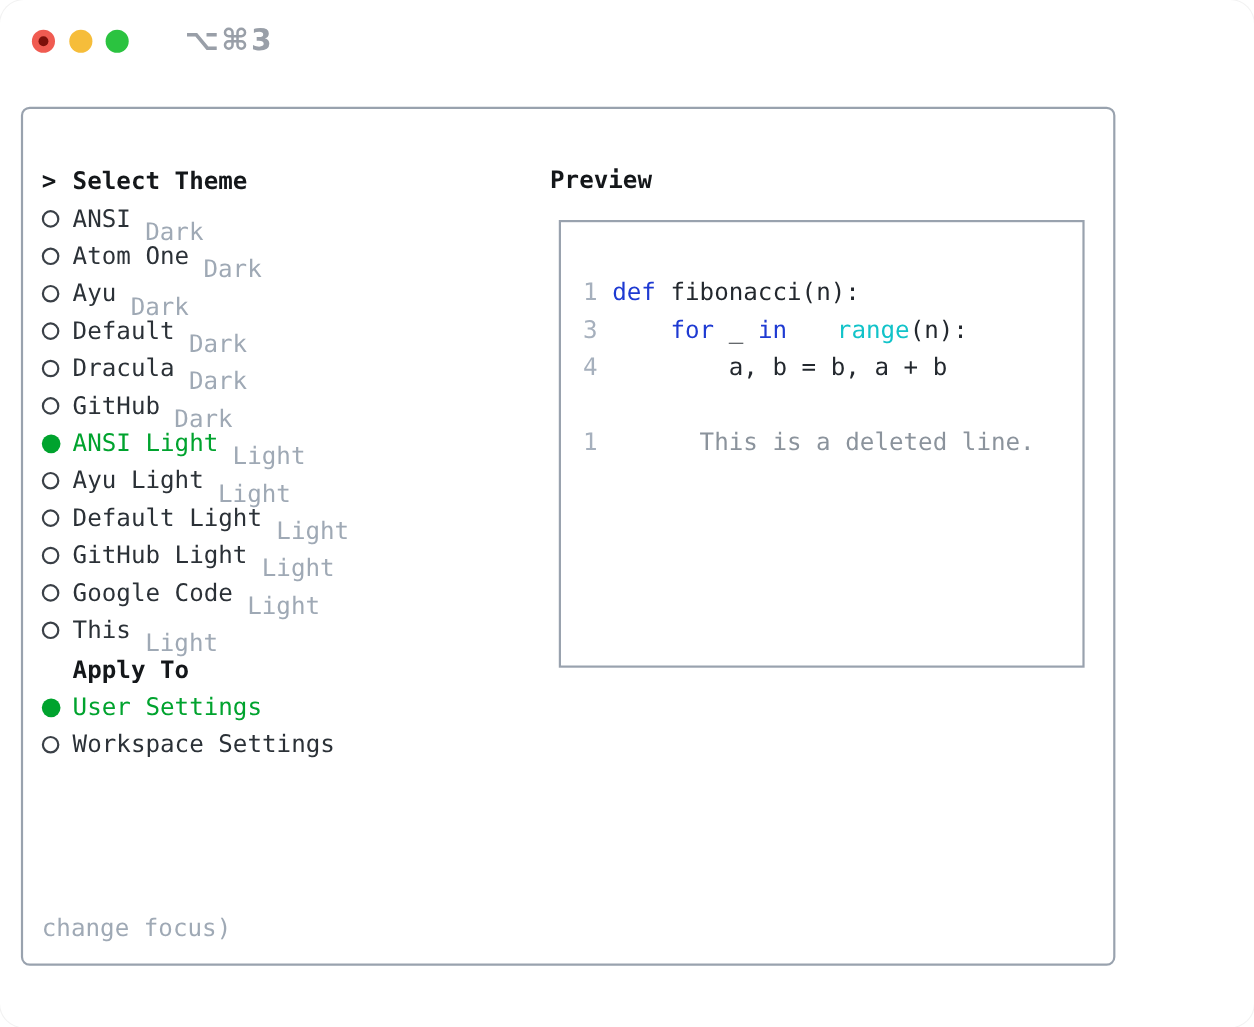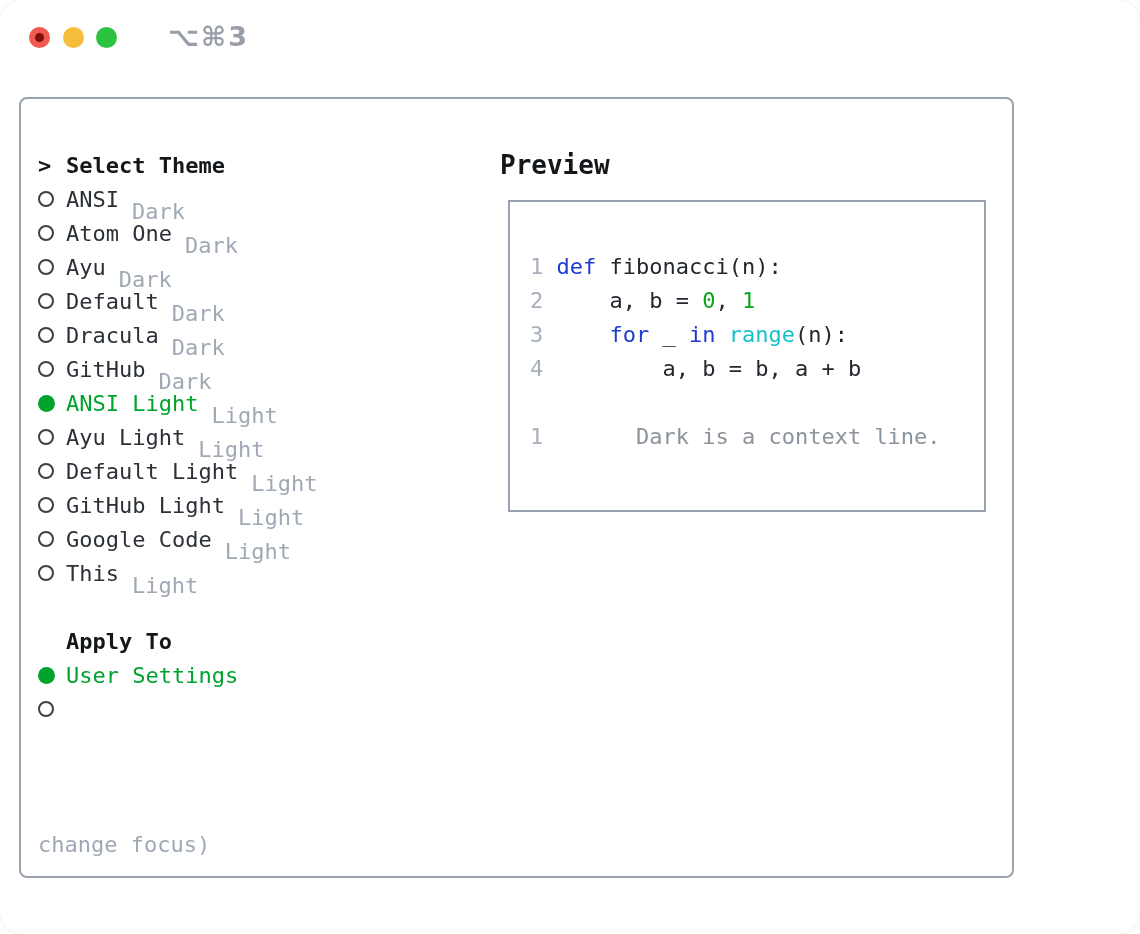--- a/index.html
+++ b/index.html
@@ -36,36 +36,36 @@
   }
   .row{display:flex;align-items:center;height:34px;font-size:22px;color:var(--text_dark);}
   .iconcol{display:inline-flex;align-items:center;justify-content:flex-start;width:28px;flex:0 0 28px;}
   .circle{width:12px;height:12px;border:2px solid #3a4047;border-radius:50%;box-sizing:content-box;}
   .circle.filled{width:17px;height:17px;border:none;background:var(--accent_green);}
   .bold{font-weight:700;color:var(--heading_black);}
   .muted{color:var(--muted_gray);}
   .green-text{color:var(--accent_green);}
   .variant{margin-left:13px;margin-top:24px;}
   .theme-list{position:absolute;left:38px;top:148px;}
-  .apply-section{position:absolute;left:38px;top:624px;}
+  .apply-section{position:absolute;left:38px;top:592px;}
   .help{position:absolute;left:38px;top:760px;font-size:22px;line-height:34px;
         color:var(--muted_gray);white-space:pre;}
   
   .preview-title{position:absolute;left:500px;top:148px;height:34px;line-height:34px;
-        font-size:26px;font-weight:700;color:var(--heading_black);}
+        font-size:22px;font-weight:700;color:var(--heading_black);}
   .preview-box{
-    position:absolute;left:508px;top:200px;width:478px;height:312px;
+    position:absolute;left:508px;top:200px;width:478px;height:407px;
     border:2px solid var(--border_gray);background:#fff;box-sizing:border-box;
     padding:14px 0 0 20px;
   }
   .crow{height:34px;line-height:34px;font-size:22px;white-space:pre;}
   .ln{color:var(--linenum_gray);}
   .seg-text{color:var(--code_text);}
   .seg-keyword{color:var(--keyword_blue);}
-  .seg-builtin{color:var(--builtin_cyan);}
+  .seg-builtin{color:var(--builtin_cyan);margin-left:32px;}
   .seg-number{color:var(--number_green);}
   .diff-context{color:var(--context_gray);}
   .diff-deleted{color:var(--diff_red);}
   .diff-added{color:var(--diff_green);}
 </style>
 </head>
 <body>
 
 <div class="window">
 
@@ -179,36 +179,36 @@
   <div class="row">
         <span class="iconcol">
           <span class="circle filled"></span>
         </span>
         <span class="green-text">User Settings</span>
       </div>
       <div class="row">
         <span class="iconcol">
           <span class="circle"></span>
         </span>
+        <span>Workspace Settings</span>
       </div>
     </div>
 
   <div class="help">
     <div>change focus)</div>
   </div>
 
   <div class="preview-title">Preview</div>
 
   <div class="preview-box">
     <div class="crow"></div>
     <div>
         <div class="crow"><span class="ln">1 </span><span class="seg-keyword">def</span><span class="seg-text"> fibonacci(n):</span></div>
-        <div class="crow"><span class="ln">2 </span><span class="seg-text">    a, b = </span><span class="seg-number">0</span><span class="seg-text">, </span><span class="seg-number">1</span></div>
         <div class="crow"><span class="ln">3 </span><span class="seg-text">    </span><span class="seg-keyword">for</span><span class="seg-text"> _ </span><span class="seg-keyword">in</span><span class="seg-text"> </span><span class="seg-builtin">range</span><span class="seg-text">(n):</span></div>
         <div class="crow"><span class="ln">4 </span><span class="seg-text">        a, b = b, a + b</span></div>
       </div>
     <div class="crow"></div>
     <div>
-        <div class="crow"><span class="ln">1</span><span class="diff-context">       Dark is a context line.</span></div>
+        <div class="crow"><span class="ln">1</span><span class="diff-context">       This is a deleted line.</span></div>
       </div>
   </div>
 
 </div>
 
 </body></html>

